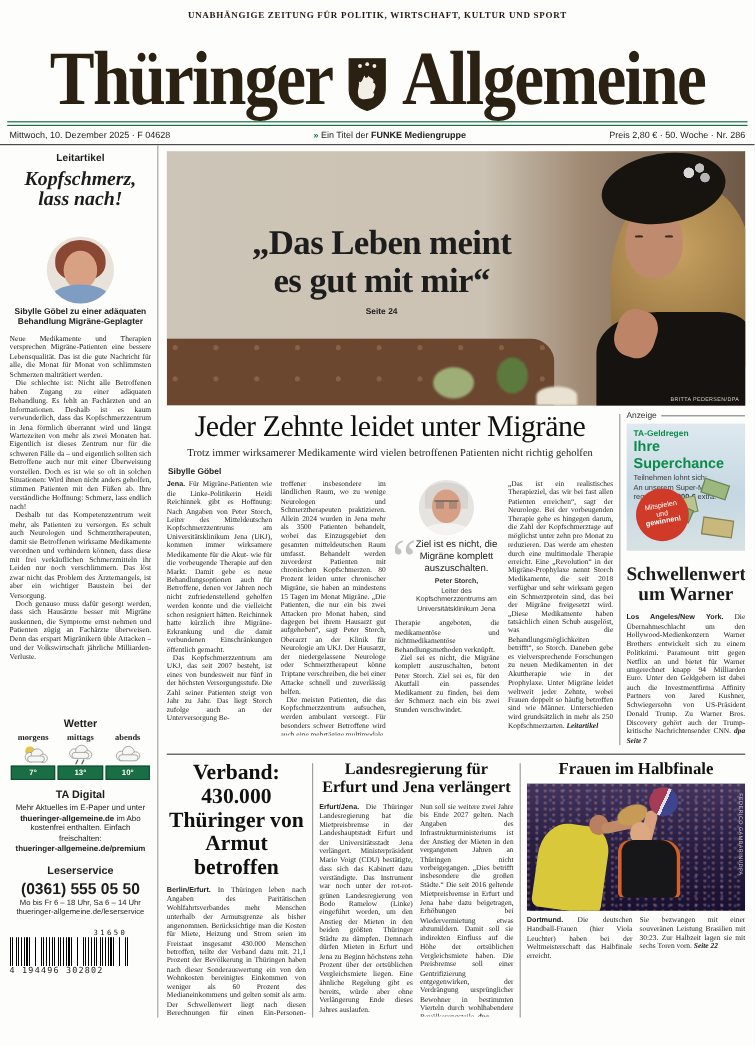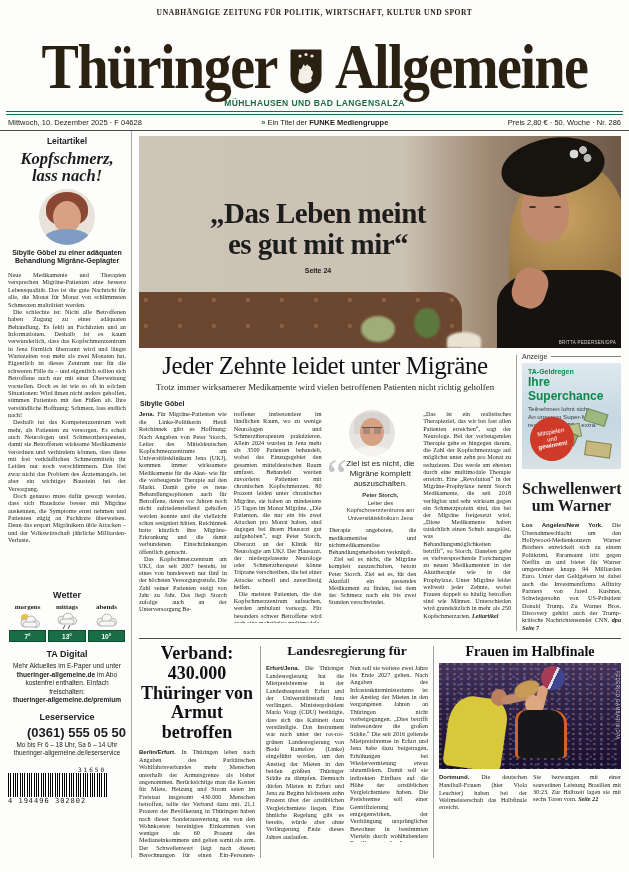--- a/index.html
+++ b/index.html
@@ -15,39 +15,39 @@
   .date-row{display:flex;justify-content:space-between;align-items:center;font-family:"Liberation Sans",sans-serif;
             font-size:7.5px;padding:3px 8px 3px 8px;color:#222;}
   .funke-marker{color:#1a6e46;font-weight:bold;}
   .thin-rule{border-top:1px solid #4a4a4a;margin:0;}
   
   .content{display:flex;height:727px;}
   .rail{width:118px;min-width:118px;border-right:1px solid #a8a8a8;padding:5px 5px 0 8px;overflow:hidden;}
   .main{flex:1;padding:5px 8px 0 7px;overflow:hidden;}
   
   .rail-label{font-family:"Liberation Sans",sans-serif;font-weight:bold;font-size:8.5px;text-align:center;}
-  .rail-head{font-size:16.5px;font-style:italic;font-weight:bold;text-align:center;line-height:1.05;margin:4px 0 4px;}
+  .rail-head{font-size:16.5px;font-style:italic;font-weight:bold;text-align:center;line-height:1.05;margin:4px 0 22px;}
   .portrait{border-radius:50%;overflow:hidden;position:relative;margin:0 auto;}
   .rail-portrait{width:56px;height:56px;background:#e8e2da;}
   .hair-g{position:absolute;left:7px;top:3px;width:42px;height:34px;background:#8a4733;border-radius:50% 50% 42% 42%;}
   .face-g{position:absolute;left:14px;top:12px;width:28px;height:32px;background:#d9a183;border-radius:50%;}
   .top-g{position:absolute;left:4px;bottom:-6px;width:48px;height:22px;background:#7f9dc2;border-radius:50% 50% 0 0;}
   .rail-caption{font-family:"Liberation Sans",sans-serif;font-weight:bold;font-size:7px;text-align:center;line-height:1.25;margin:4px 0 5px;}
   .rail-body{font-size:6.3px;line-height:1.17;text-align:justify;height:312px;overflow:hidden;}
   .rail-body p{margin:0;}
   .rail-body p + p{text-indent:5px;}
   .rail-sec-title{font-family:"Liberation Sans",sans-serif;font-weight:bold;font-size:9px;text-align:center;margin:7px 0 3px;}
   .wetter-row{display:flex;justify-content:space-between;padding:0 1px;}
   .wetter-col{width:32%;text-align:center;}
   .wetter-time{font-size:7px;font-weight:bold;}
   .wetter-ico{height:17px;margin:1px 0;}
   .temp-box{background:#1a6e46;color:#fff;font-family:"Liberation Sans",sans-serif;font-weight:bold;
             font-size:6.5px;padding:1.5px 0;border:1px solid #11502f;}
   .ta-text{font-family:"Liberation Sans",sans-serif;font-size:6.6px;text-align:center;line-height:1.3;}
-  .phone{font-family:"Liberation Sans",sans-serif;font-weight:bold;font-size:13px;text-align:right;margin:1px 0;}
+  .phone{font-family:"Liberation Sans",sans-serif;font-weight:bold;font-size:13px;text-align:center;margin:1px 0;}
   .small-center{font-family:"Liberation Sans",sans-serif;font-size:6.4px;text-align:center;line-height:1.3;}
   .barcode-wrap{margin-top:8px;position:relative;width:100px;}
   .barcode-top{font-family:"DejaVu Sans Mono",monospace;font-size:6px;text-align:right;letter-spacing:2px;padding-right:2px;}
   .barcode{height:24px;background:repeating-linear-gradient(90deg,#000 0 1px,#fff 1px 2.4px,#000 2.4px 3px,#fff 3px 5.2px,#000 5.2px 5.8px,#fff 5.8px 7px);border:0;}
   .barcode-digits{font-family:"DejaVu Sans Mono",monospace;font-size:7px;letter-spacing:1px;}
   
   .hero{position:relative;height:212px;background:linear-gradient(90deg,#cdc5b7 0%,#cbc2b3 55%,#a08a74 72%,#6e5846 100%);overflow:hidden;margin-bottom:5px;}
   .hero-couch{position:absolute;left:0;bottom:0;width:67%;height:56px;
     background:radial-gradient(circle at 20% 30%,#8a6144 6%,transparent 7%) 0 0/34px 26px,#6b4730;border-top-right-radius:20px;}
   .plant{position:absolute;border-radius:50%;filter:blur(1px);}
@@ -151,21 +151,20 @@
         <svg width="34" height="46" viewBox="0 0 34 46">
           <path d="M2 2 h30 v26 c0 10 -8 15 -15 17 c-7 -2 -15 -7 -15 -17 Z" fill="#2b2113" stroke="#2b2113"></path>
           <path d="M10 34 c-2 -6 1 -9 0 -13 c3 2 3 -3 5 -5 c0 3 3 2 3 0 c2 3 5 2 4 6 c3 1 2 5 0 8 c2 2 0 5 -3 5 c-4 1 -7 1 -9 -1 Z" fill="#f3efe6"></path>
           <circle cx="11" cy="8" r="1.6" fill="#f3efe6"></circle>
             <circle cx="17" cy="6.5" r="1.6" fill="#f3efe6"></circle>
             <circle cx="23" cy="8" r="1.6" fill="#f3efe6"></circle>
         </svg>
       </span>
       <span class="mast-word">Allgemeine</span>
     </div>
-    <div class="edition">MÜHLHAUSEN UND BAD LANGENSALZA</div>
     <div class="green-rule"></div>
     <div class="date-row">
       <span>Mittwoch, 10. Dezember 2025 · F 04628</span>
       <span>
         <b class="funke-marker">»</b>
         <span>Ein Titel der</span>
         <b>FUNKE Mediengruppe</b>
       </span>
       <span>Preis 2,80 € · 50. Woche · Nr. 286</span>
     </div>
@@ -369,20 +368,21 @@
             <span class="dl">Berlin/Erfurt.</span>
             <span>In Thüringen leben nach Angaben des Paritätischen Wohlfahrtsverbandes mehr Menschen unterhalb der Armutsgrenze als bisher angenommen. Berücksichtige man die Kosten für Miete, Heizung und Strom seien im Freistaat insgesamt 430.000 Menschen betroffen, teilte der Verband dazu mit. 21,1 Prozent der Bevölkerung in Thüringen haben nach dieser Sonderauswertung ein von den Wohnkosten bereinigtes Einkommen von weniger als 60 Prozent des Medianeinkommens und gelten somit als arm. Der Schwellenwert liegt nach diesen Berechnungen für einen Ein-Personen-Haushalt bei 1088 Euro. </span><span class="tail-it">dpa</span>
           </div>
         </div>
 
         <div class="vsep"></div>
 
         <div class="b-miete">
           <div class="b-head">
             <span style="display:block">Landesregierung für</span>
+            <span style="display:block">Erfurt und Jena verlängert</span>
           </div>
           <div class="miete-cols">
             <div class="mcol">
               <span class="dl">Erfurt/Jena.</span>
               <span>Die Thüringer Landesregierung hat die Mietpreisbremse in der Landeshauptstadt Erfurt und der Universitätsstadt Jena verlängert. Ministerpräsident Mario Voigt (CDU) bestätigte, dass sich das Kabinett dazu verständigte. Das Instrument war noch unter der rot-rot-grünen Landesregierung von Bodo Ramelow (Linke) eingeführt worden, um den Anstieg der Mieten in den beiden größten Thüringer Städte zu dämpfen. Demnach dürfen Mieten in Erfurt und Jena zu Beginn höchstens zehn Prozent über der ortsüblichen Vergleichsmiete liegen. Eine ähnliche Regelung gibt es bereits, würde aber ohne Verlängerung Ende dieses Jahres auslaufen.</span>
             </div>
             <div class="mcol">
               <span>Nun soll sie weitere zwei Jahre bis Ende 2027 gelten. Nach Angaben des Infrastrukturministeriums ist der Anstieg der Mieten in den vergangenen Jahren an Thüringen nicht vorbeigegangen. „Dies betrifft insbesondere die großen Städte.“ Die seit 2016 geltende Mietpreisbremse in Erfurt und Jena habe dazu beigetragen, Erhöhungen bei Wiedervermietung etwas abzumildern. Damit soll sie indirekten Einfluss auf die Höhe der ortsüblichen Vergleichsmiete haben. Die Preisbremse soll einer Gentrifizierung entgegenwirken, der Verdrängung ursprünglicher Bewohner in bestimmten Vierteln durch wohlhabendere Bevölkerungsteile. </span><span class="tail-it">dpa</span>
             </div>
           </div>

